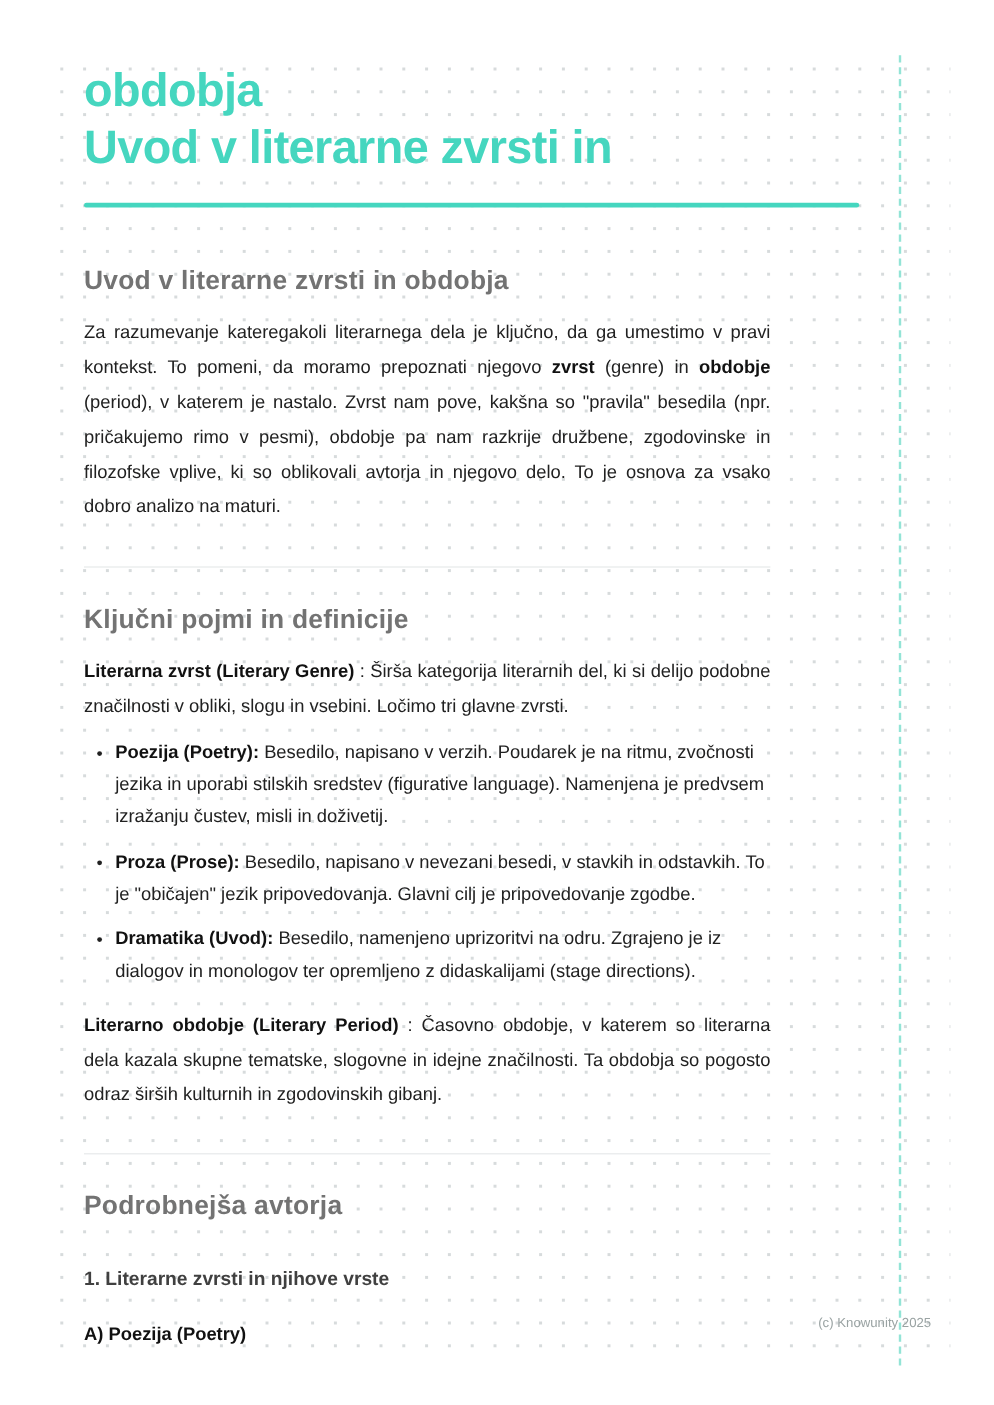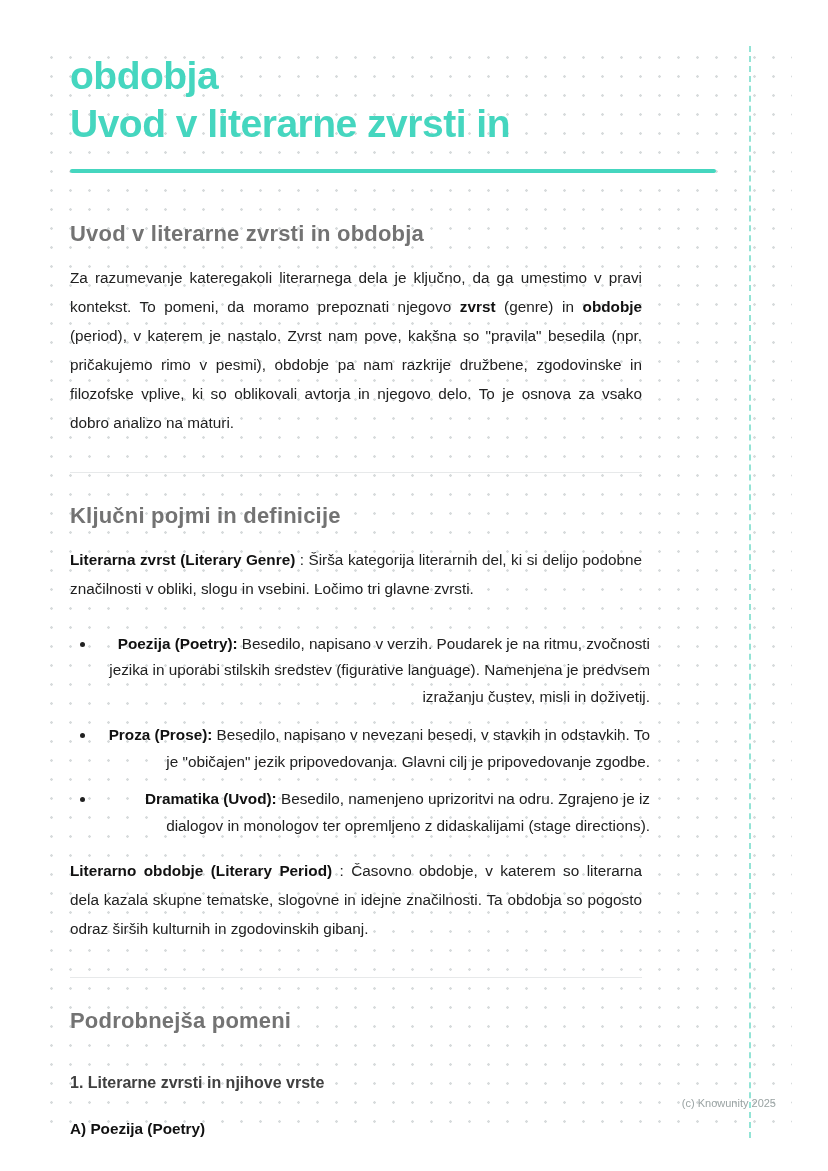--- a/index.html
+++ b/index.html
@@ -76,25 +76,24 @@
     color: #212121;
   }
   .b { font-weight: 700; color: #111111; }
   .divider {
     width: 572px;
     height: 1px;
     background: #e7e9ea;
     margin-top: 34px;
   }
   ul.concept-list {
-    margin-top: 28px;
+    margin-top: 12px;
     margin-left: 8px;
     padding-left: 18px;
     width: 572px;
-    text-align: right;
   }
   ul.concept-list li {
     font-size: 15.3px;
     line-height: 1.75;
     margin-bottom: 11px;
     color: #212121;
   }
   .point-line {
     margin-top: 28px;
     font-size: 15.3px;
@@ -135,19 +134,19 @@
   <ul class="concept-list">
     <li><span class="b">Poezija (Poetry):</span><span> Besedilo, napisano v verzih. Poudarek je na ritmu, zvočnosti jezika in uporabi stilskih sredstev (figurative language). Namenjena je predvsem izražanju čustev, misli in doživetij.</span></li>
     <li><span class="b">Proza (Prose):</span><span> Besedilo, napisano v nevezani besedi, v stavkih in odstavkih. To je "običajen" jezik pripovedovanja. Glavni cilj je pripovedovanje zgodbe.</span></li>
     <li><span class="b">Dramatika (Uvod):</span><span> Besedilo, namenjeno uprizoritvi na odru. Zgrajeno je iz dialogov in monologov ter opremljeno z didaskalijami (stage directions).</span></li>
   </ul>
 
   <p class="body-text"><span class="b">Literarno obdobje (Literary Period)</span><span> : Časovno obdobje, v katerem so literarna dela kazala skupne tematske, slogovne in idejne značilnosti. Ta obdobja so pogosto odraz širših kulturnih in zgodovinskih gibanj.</span></p>
 
   <div class="divider"></div>
 
-  <h2 class="section-heading h2-3">Podrobnejša pomeni</h2>
+  <h2 class="section-heading h2-3">Podrobnejša avtorja</h2>
   <h3 class="sub-heading">1. Literarne zvrsti in njihove vrste</h3>
   <div class="point-line">A) Poezija (Poetry)</div>
 
 </div>
 
 <div class="footer-credit">(c) Knowunity 2025</div>
 
 </body></html>

